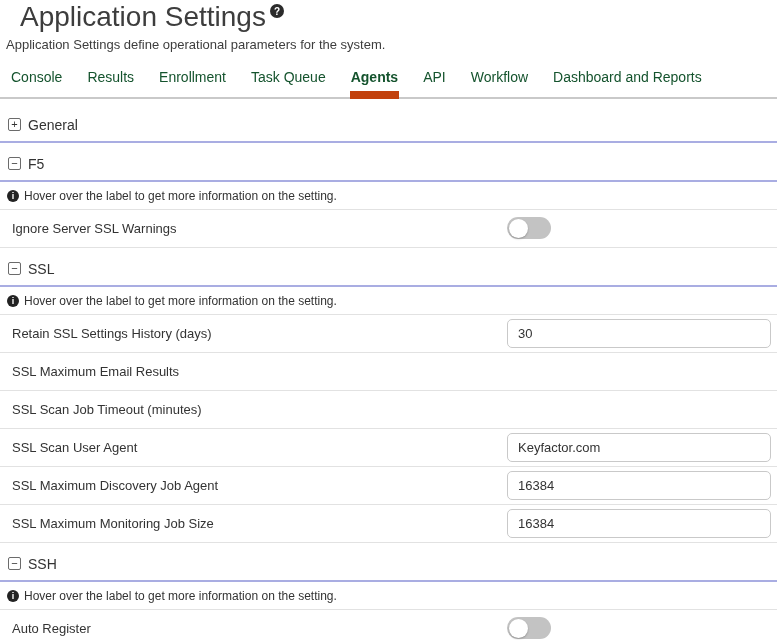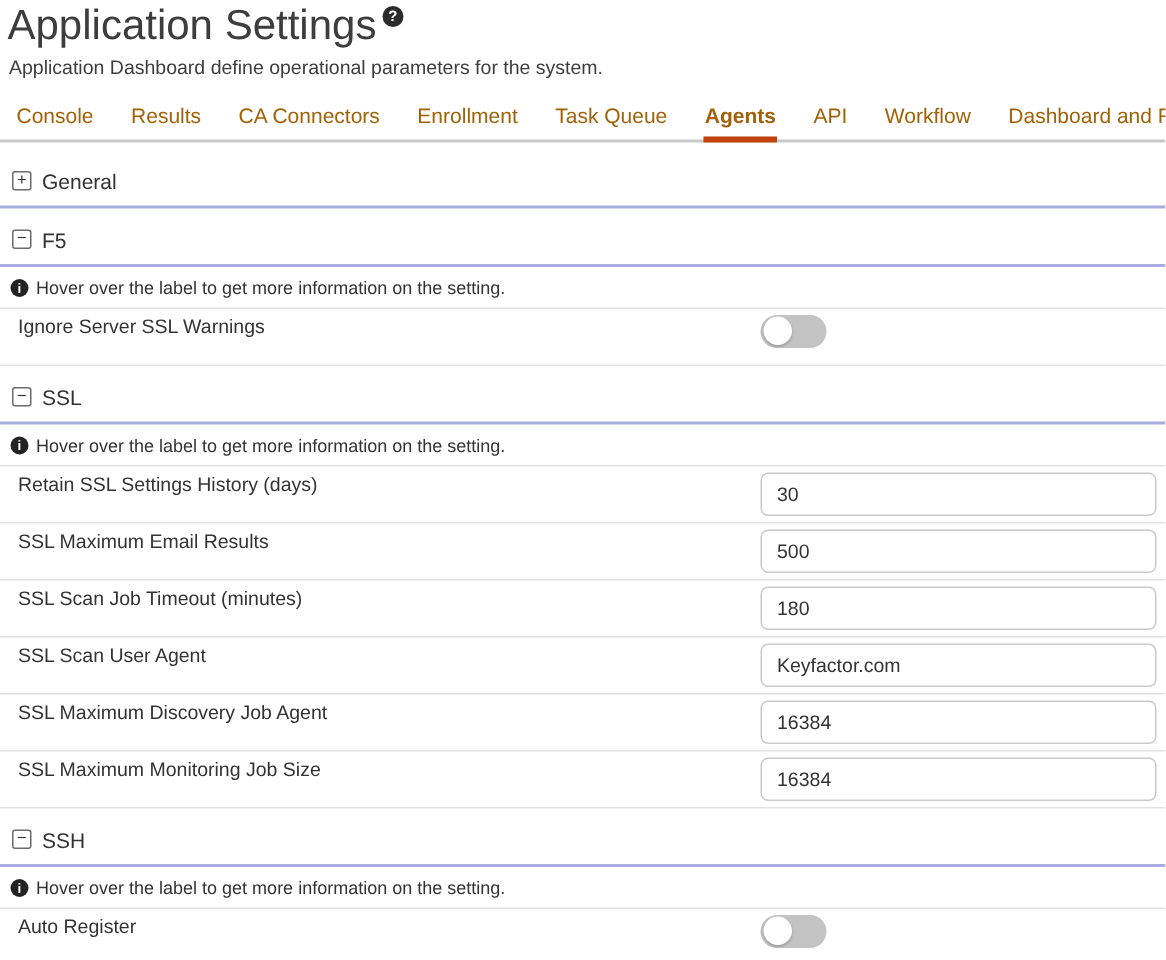--- a/index.html
+++ b/index.html
@@ -9,43 +9,43 @@
     background: #fff;
     color: #333;
     font-family: "Liberation Sans", sans-serif;
     overflow: hidden;
   }
   .page { width: 777px; }
 
   
   .page-header { padding: 2px 0 0 5px; }
   .title-line { display: flex; align-items: flex-start; }
-  .page-title { font-size: 28px; font-weight: 400; color: #3d3d3d; line-height: 1.1; }
+  .page-title { font-size: 28px; font-weight: 400; color: #3d3d3d; line-height: 1.1; margin-left: 15px; }
   .help-icon {
     width: 14px; height: 14px; margin-left: 4px; margin-top: 2px;
     border-radius: 50%; background: #2b2b2b; color: #fff;
     font-size: 10px; font-weight: 700;
     display: inline-flex; align-items: center; justify-content: center;
     cursor: pointer;
   }
   .page-subtitle { font-size: 13px; color: #3d3d3d; margin: 4px 0 0 1px; }
 
   
   .tabbar {
     display: flex; gap: 23px;
     padding: 0 0 0 10px; margin-top: 11px;
     border-bottom: 2px solid #c9c9c9;
   }
   .tab {
-    font-size: 14px; color: #a16207;
+    font-size: 14px; color: #14532d;
     padding: 6px 1px 8px; cursor: pointer; white-space: nowrap;
   }
   .tab.active {
     font-weight: 700;
-    border-bottom: 4px solid #c2410c;
+    border-bottom: 8px solid #c2410c;
     margin-bottom: -2px;
     padding-bottom: 6px;
   }
 
   
   .section-header {
     display: flex; align-items: center; gap: 7px;
     padding: 13px 0 8px 8px;
     border-bottom: 2px solid #a9ade2;
     font-size: 14px; color: #333;
@@ -67,21 +67,21 @@
   }
   .info-icon {
     width: 12px; height: 12px; flex: 0 0 12px;
     border-radius: 50%; background: #222; color: #fff;
     font-size: 9px; font-weight: 700; font-style: normal;
     display: inline-flex; align-items: center; justify-content: center;
   }
 
   
   .setting-row {
-    display: flex; align-items: flex-start;
+    display: flex; align-items: center;
     min-height: 38px;
     padding: 4px 6px 4px 12px;
     border-bottom: 1px solid #e2e2e2;
     font-size: 13px;
   }
   .setting-label { color: #333; }
   .setting-control { margin-left: auto; width: 264px; display: flex; align-items: center; }
   .text-input {
     width: 100%; height: 29px;
     border: 1px solid #c9c9c9; border-radius: 5px;
@@ -103,27 +103,26 @@
 </head>
 <body>
 
 <div class="page">
 
   <div class="page-header">
     <div class="title-line">
       <span class="page-title">Application Settings</span>
       <span class="help-icon">?</span>
     </div>
-    <div class="page-subtitle">Application Dashboard define operational parameters for the system.</div>
+    <div class="page-subtitle">Application Settings define operational parameters for the system.</div>
   </div>
 
   <div class="tabbar">
     <div class="tab">Console</div>
     <div class="tab">Results</div>
-    <div class="tab">CA Connectors</div>
     <div class="tab">Enrollment</div>
     <div class="tab">Task Queue</div>
     <div class="tab active">Agents</div>
     <div class="tab">API</div>
     <div class="tab">Workflow</div>
     <div class="tab">Dashboard and Reports</div>
   </div>
 
   <div class="section-header first">
     <span class="expander">+</span>
@@ -156,29 +155,23 @@
     <span>Hover over the label to get more information on the setting.</span>
   </div>
   <div class="setting-row">
     <span class="setting-label">Retain SSL Settings History (days)</span>
     <span class="setting-control">
       <input class="text-input" type="text" value="30" style="">
     </span>
   </div>
   <div class="setting-row">
     <span class="setting-label">SSL Maximum Email Results</span>
-    <span class="setting-control">
-      <input class="text-input" type="text" value="500" style="">
-    </span>
   </div>
   <div class="setting-row">
     <span class="setting-label">SSL Scan Job Timeout (minutes)</span>
-    <span class="setting-control">
-      <input class="text-input" type="text" value="180" style="">
-    </span>
   </div>
   <div class="setting-row">
     <span class="setting-label">SSL Scan User Agent</span>
     <span class="setting-control">
       <input class="text-input" type="text" value="Keyfactor.com" style="">
     </span>
   </div>
   <div class="setting-row">
     <span class="setting-label">SSL Maximum Discovery Job Agent</span>
     <span class="setting-control">

